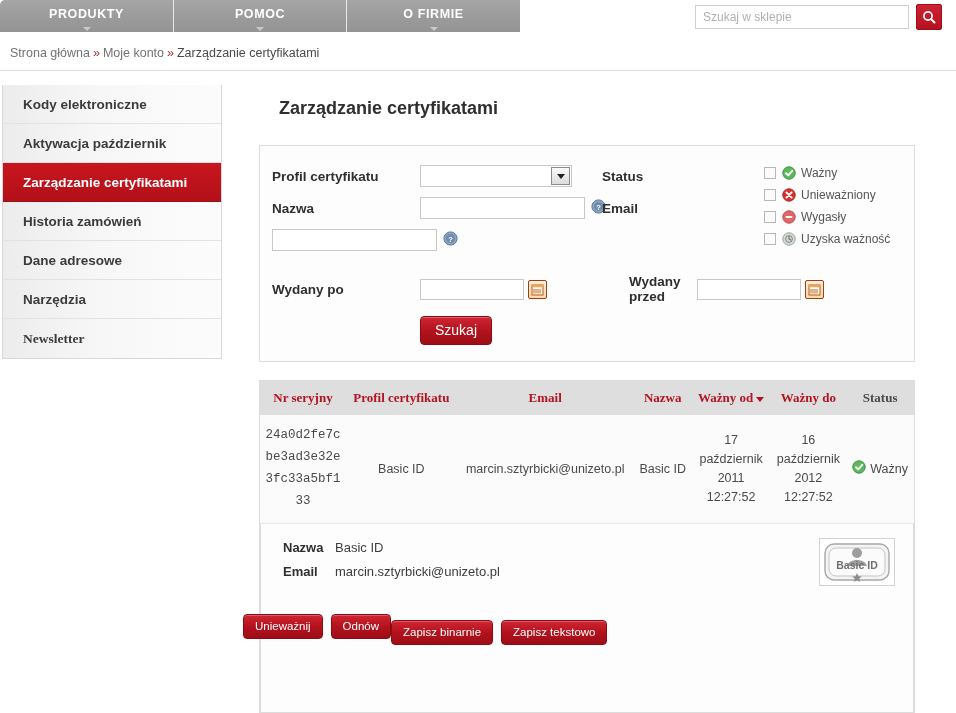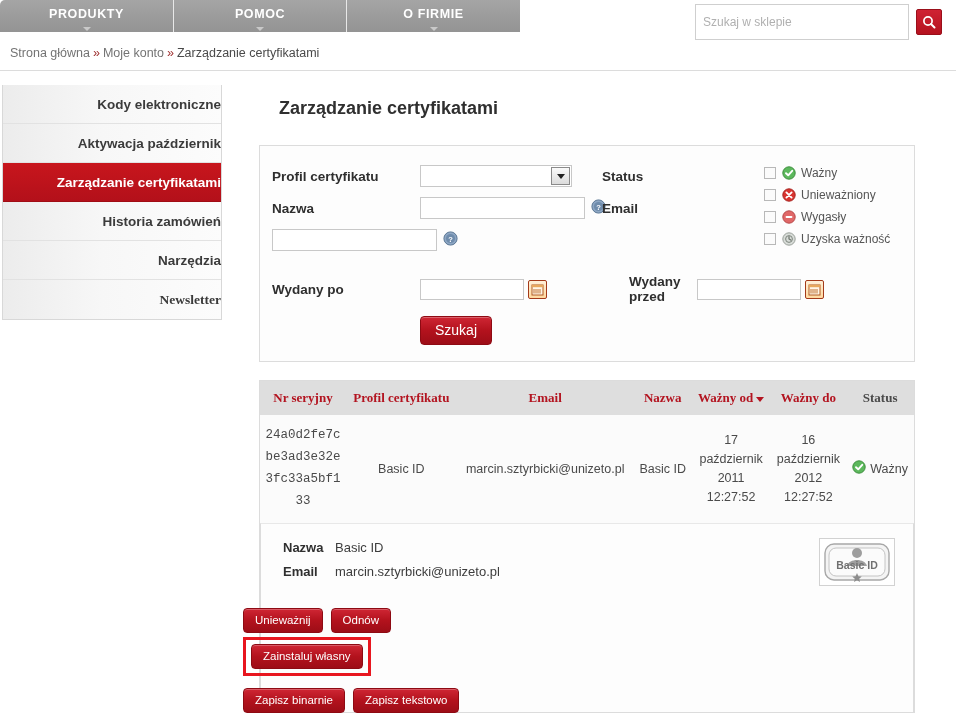--- a/index.html
+++ b/index.html
@@ -55,21 +55,21 @@
   }
 
   .search-wrap {
     position: absolute;
     right: 14px; top: 4px;
     display: flex;
     align-items: center;
   }
   .search-input {
     width: 214px;
-    height: 36px;
+    height: 24px;
     border: 1px solid #cfcfcf;
     background: #ffffff;
     font-family: "Liberation Sans", sans-serif;
     font-size: 12px;
     color: #333;
     padding: 0 7px;
     outline: none;
   }
   .search-input::placeholder { color: #b0b0b0; }
   .search-btn {
@@ -115,21 +115,20 @@
   }
 
   
   .sidebar {
     width: 220px;
     margin-left: 2px;
     margin-top: 19px;
     border: 1px solid #d8d8d8;
     border-top: none;
     background: #fde047;
-    text-align: right;
   }
   .side-item {
     display: block;
     height: 39px;
     line-height: 39px;
     padding-left: 20px;
     font-size: 13.5px;
     font-weight: bold;
     color: #3b3b3b;
     background: linear-gradient(to right, #ececec 0%, #f7f7f7 45%, #fcfcfc 100%);
@@ -346,22 +345,22 @@
     border: 1px solid #d2d2d2;
     background: #ffffff;
     display: flex; align-items: center; justify-content: center;
   }
 
   .btn-rows {
     position: absolute;
     right: 18px; top: 84px;
     width: 100%;
     display: flex;
-    flex-direction: column;
-    align-items: flex-start;
+    flex-direction: row;
+    align-items: center;
     gap: 0;
   }
   .btn-line { display: flex; gap: 8px; align-items: center; }
   .btn-line.r2 { margin-top: 4px; }
   .btn-line.r3 { margin-top: 12px; }
   .btn-sm {
     background: linear-gradient(to bottom, #cf2634 0%, #b3121d 50%, #9d0d17 100%);
     border: 1px solid #8e0a13;
     border-radius: 4px;
     color: #fff;
@@ -415,20 +414,21 @@
 </div>
 <div class="hrule"></div>
 
 <div class="page">
 
   <div class="sidebar">
     <a class="side-item" href="#">Kody elektroniczne</a>
     <a class="side-item" href="#">Aktywacja październik</a>
     <a class="side-item active" href="#">Zarządzanie certyfikatami</a>
     <a class="side-item" href="#">Historia zamówień</a>
+    <a class="side-item" href="#">Dane adresowe</a>
     <a class="side-item" href="#">Narzędzia</a>
     <a class="side-item" href="#">Newsletter</a>
   </div>
 
   <div class="main">
     <h1 class="page-title">Zarządzanie certyfikatami</h1>
 
     <div class="panel">
       <div class="form-grid">
 
@@ -607,25 +607,20 @@
             <text x="35" y="29" font-family="Liberation Sans, sans-serif" font-size="10.5" font-weight="bold" fill="#707070" text-anchor="middle">Basic ID</text>
             <polygon points="35,33 36.4,36.2 39.8,36.5 37.2,38.8 38,42 35,40.2 32,42 32.8,38.8 30.2,36.5 33.6,36.2" fill="#8c8c8c"></polygon>
           </svg>
         </div>
 
         <div class="btn-rows">
           <div class="btn-line r1">
             <button class="btn-sm">Unieważnij</button>
             <button class="btn-sm">Odnów</button>
           </div>
-          <div class="btn-line r2">
-            <span class="hl-box">
-              <button class="btn-sm">Zainstaluj własny</button>
-            </span>
-          </div>
           <div class="btn-line r3" style="margin-right:21px">
             <button class="btn-sm">Zapisz binarnie</button>
             <button class="btn-sm">Zapisz tekstowo</button>
           </div>
         </div>
       </div>
     </div>
     <div class="footer-pad"></div>
   </div>
 </div>

